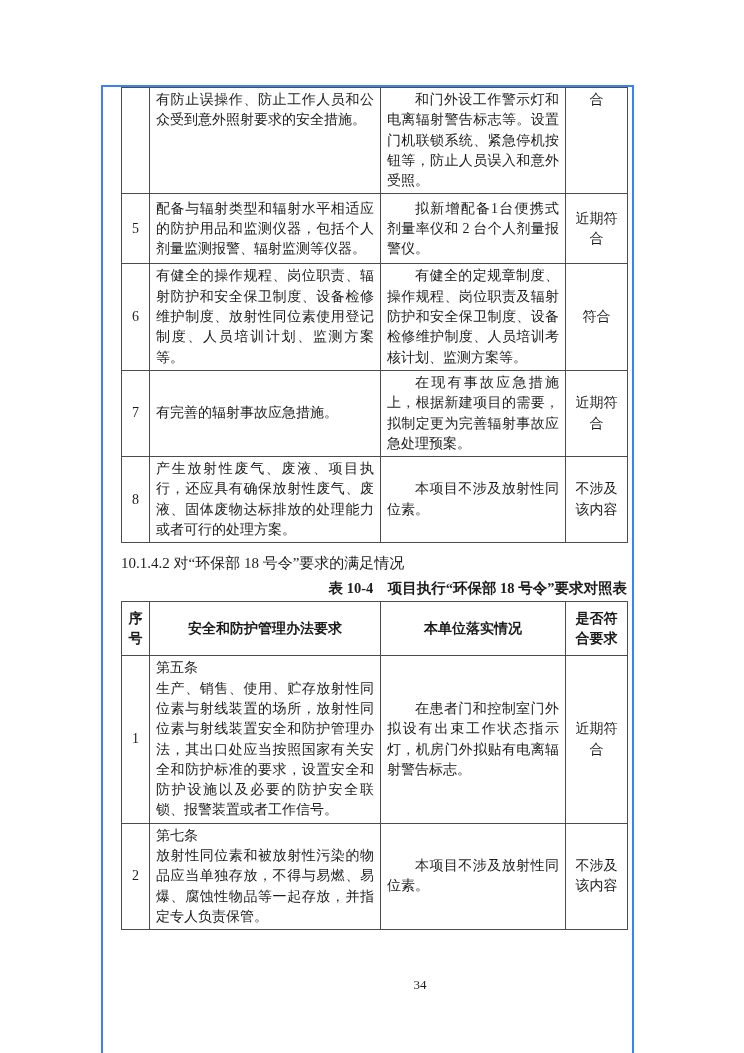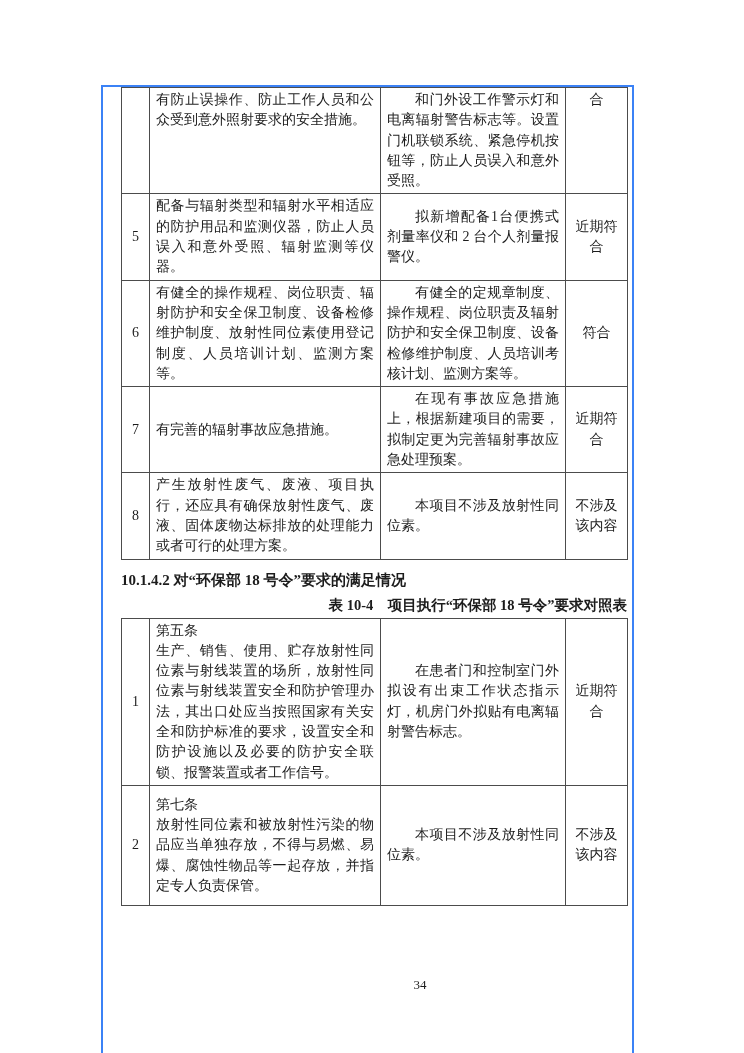--- a/index.html
+++ b/index.html
@@ -53,21 +53,21 @@
   #table2 tr:nth-child(3){height:95px;}
   #table2 tr:nth-child(4){height:90px;}
   #table2 th{
     font-weight:bold;text-align:center;font-size:14px;
   }
   .req-article{display:block;}
   .section-heading{
     margin:11px 0 6px 18px;
     width:506px;
     font-size:15px;
-    font-weight:bold;
+    font-weight:normal;
   }
   .body-paragraph{
     margin:4px 0 6px 18px;
     width:506px;
     font-size:15px;
     line-height:30px;
     text-align:justify;
     text-indent:2em;
   }
   .table-caption{
@@ -100,21 +100,21 @@
       </colgroup>
     <tbody>
         <tr class="v-top">
       <td class="no"></td>
       <td class="req">有防止误操作、防止工作人员和公众受到意外照射要求的安全措施。</td>
       <td class="impl">和门外设工作警示灯和电离辐射警告标志等。设置门机联锁系统、紧急停机按钮等，防止人员误入和意外受照。</td>
       <td class="status" style="vertical-align:top;">合</td>
     </tr>
     <tr>
       <td class="no">5</td>
-      <td class="req">配备与辐射类型和辐射水平相适应的防护用品和监测仪器，防止人员误入和意外受照、辐射监测等仪器。</td>
+      <td class="req">配备与辐射类型和辐射水平相适应的防护用品和监测仪器，包括个人剂量监测报警、辐射监测等仪器。</td>
       <td class="impl">拟新增配备1台便携式剂量率仪和 2 台个人剂量报警仪。</td>
       <td class="status">近期符合</td>
     </tr>
     <tr>
       <td class="no">6</td>
       <td class="req">有健全的操作规程、岗位职责、辐射防护和安全保卫制度、设备检修维护制度、放射性同位素使用登记制度、人员培训计划、监测方案等。</td>
       <td class="impl">有健全的定规章制度、操作规程、岗位职责及辐射防护和安全保卫制度、设备检修维护制度、人员培训考核计划、监测方案等。</td>
       <td class="status">符合</td>
     </tr>
     <tr>
@@ -138,20 +138,26 @@
   <div class="table-caption">表 10-4　项目执行“环保部 18 号令”要求对照表</div>
 
   <table class="doc" id="table2">
     <colgroup>
         <col class="c-no">
         <col class="c-req">
         <col class="c-impl">
         <col class="c-status">
       </colgroup>
     <tbody>
+        <tr class="hdr">
+      <th>序号</th>
+      <th>安全和防护管理办法要求</th>
+      <th>本单位落实情况</th>
+      <th>是否符合要求</th>
+    </tr>
     <tr>
       <td class="no">1</td>
       <td class="req">
         <span class="req-article">第五条</span>
         <span>生产、销售、使用、贮存放射性同位素与射线装置的场所，放射性同位素与射线装置安全和防护管理办法，其出口处应当按照国家有关安全和防护标准的要求，设置安全和防护设施以及必要的防护安全联锁、报警装置或者工作信号。</span>
       </td>
       <td class="impl">在患者门和控制室门外拟设有出束工作状态指示灯，机房门外拟贴有电离辐射警告标志。</td>
       <td class="status">近期符合</td>
     </tr>
     <tr>

